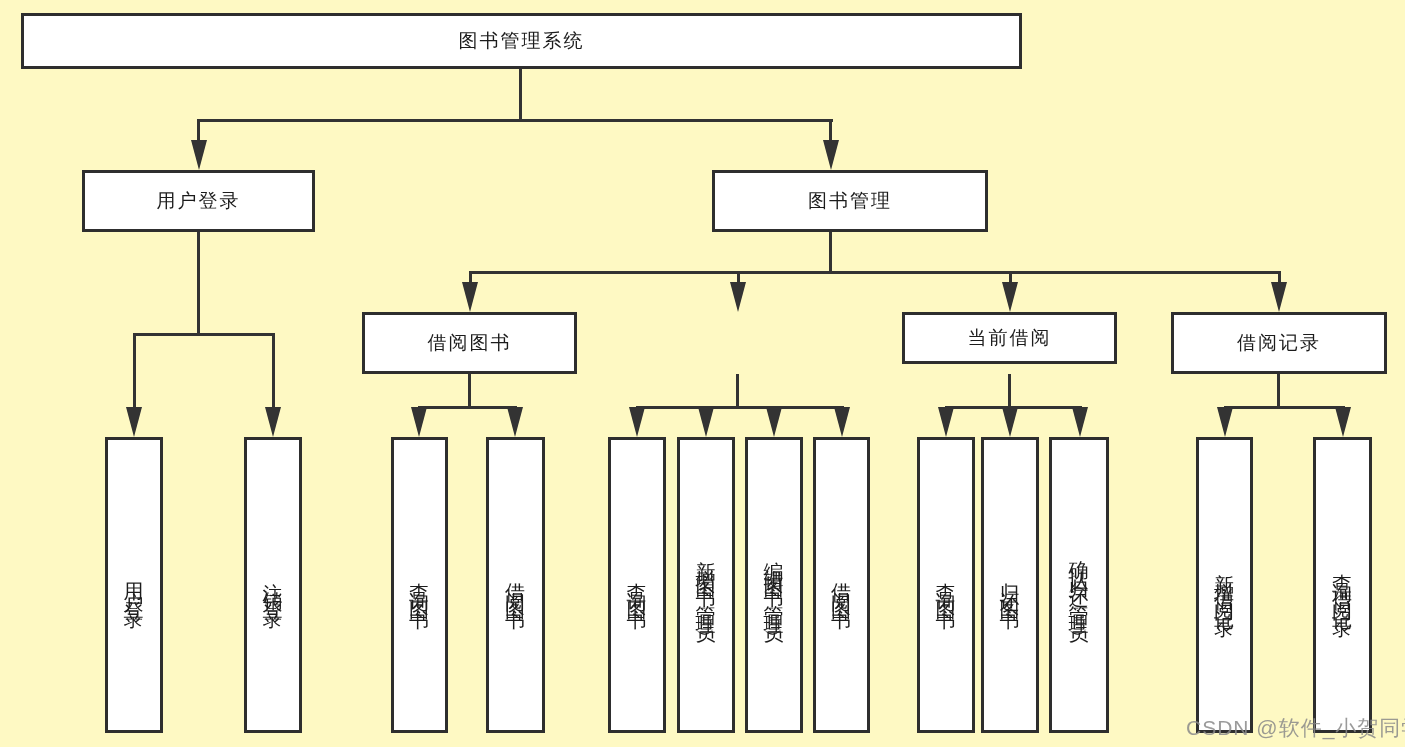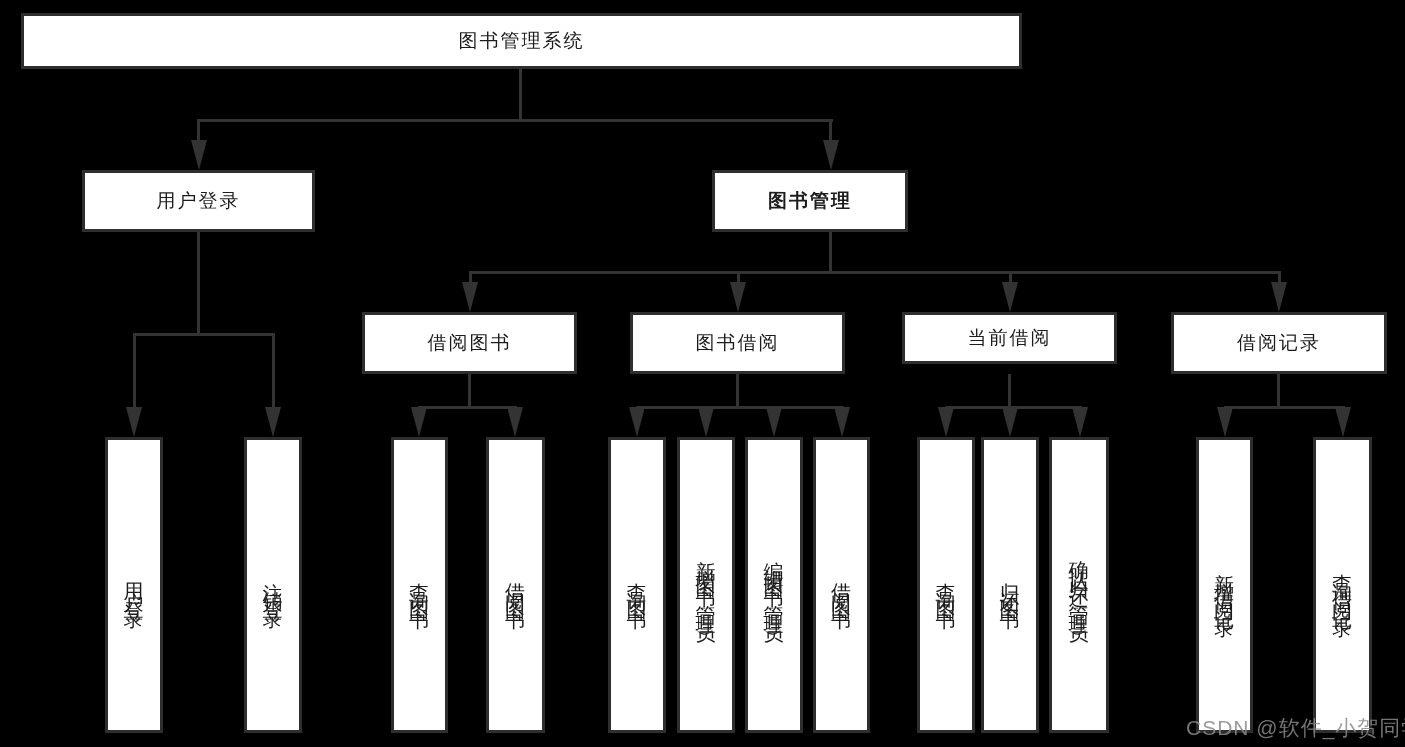--- a/index.html
+++ b/index.html
@@ -1,17 +1,17 @@
 <!DOCTYPE html>
 <html><head>
 <meta charset="utf-8">
 <style>
   html,body{margin:0;padding:0;background:#ffffff;}
   #canvas{
-    position:relative;width:1405px;height:747px;background:#000000;
+    position:relative;width:1405px;height:747px;background:#fef9c3;
     font-family:"Liberation Sans",sans-serif;overflow:hidden;
   }
   .node{
     position:absolute;box-sizing:border-box;background:#ffffff;
     border:3px solid #2e2e2e;display:flex;align-items:center;justify-content:center;
     color:#1c1c1c;z-index:2;
   }
   .hlabel{font-size:19px;letter-spacing:2px;white-space:nowrap;}
   .vnode{
     writing-mode:vertical-rl;text-orientation:mixed;
@@ -37,42 +37,41 @@
   <div class="node hlabel" style="left:21px;top:13px;width:1001px;height:56px;">图书管理系统</div>
 
   <i class="v" style="left:519px;top:69px;height:52px;"></i>
   <i class="h" style="left:197px;top:119px;width:636px;"></i>
   <i class="v" style="left:197px;top:119px;height:24px;"></i>
   <i class="arr" style="left:191px;top:140px;"></i>
   <i class="v" style="left:829px;top:119px;height:24px;"></i>
   <i class="arr" style="left:823px;top:140px;"></i>
 
   <div class="node hlabel" style="left:82px;top:170px;width:233px;height:62px;">用户登录</div>
-  <div class="node hlabel" style="left:712px;top:170px;width:196px;height:62px;font-weight:bold;">图书管理</div>
+  <div class="node hlabel" style="left:712px;top:170px;width:276px;height:62px;">图书管理</div>
 
   <i class="v" style="left:197px;top:232px;height:104px;"></i>
   <i class="h" style="left:133px;top:333px;width:142px;"></i>
   <i class="v" style="left:133px;top:333px;height:76px;"></i>
   <i class="arr" style="left:126px;top:407px;"></i>
   <i class="v" style="left:272px;top:333px;height:76px;"></i>
   <i class="arr" style="left:265px;top:407px;"></i>
 
   <i class="v" style="left:829px;top:232px;height:42px;"></i>
   <i class="h" style="left:469px;top:271px;width:812px;"></i>
   <i class="v" style="left:469px;top:271px;height:14px;"></i>
   <i class="arr" style="left:462px;top:282px;"></i>
   <i class="v" style="left:737px;top:271px;height:14px;"></i>
   <i class="arr" style="left:730px;top:282px;"></i>
   <i class="v" style="left:1009px;top:271px;height:14px;"></i>
   <i class="arr" style="left:1002px;top:282px;"></i>
   <i class="v" style="left:1278px;top:271px;height:14px;"></i>
   <i class="arr" style="left:1271px;top:282px;"></i>
 
   <div class="node hlabel" style="left:362px;top:312px;width:215px;height:62px;">借阅图书</div>
-  <div class="node hlabel" style="left:630px;top:312px;width:215px;height:62px;">图书借阅</div>
   <div class="node hlabel" style="left:902px;top:312px;width:215px;height:52px;">当前借阅</div>
   <div class="node hlabel" style="left:1171px;top:312px;width:216px;height:62px;">借阅记录</div>
 
   <i class="v" style="left:468px;top:374px;height:35px;"></i>
   <i class="h" style="left:418px;top:406px;width:99px;"></i>
   <i class="arr" style="left:411px;top:407px;"></i>
   <i class="arr" style="left:507px;top:407px;"></i>
 
   <i class="v" style="left:736px;top:374px;height:35px;"></i>
   <i class="h" style="left:636px;top:406px;width:208px;"></i>

